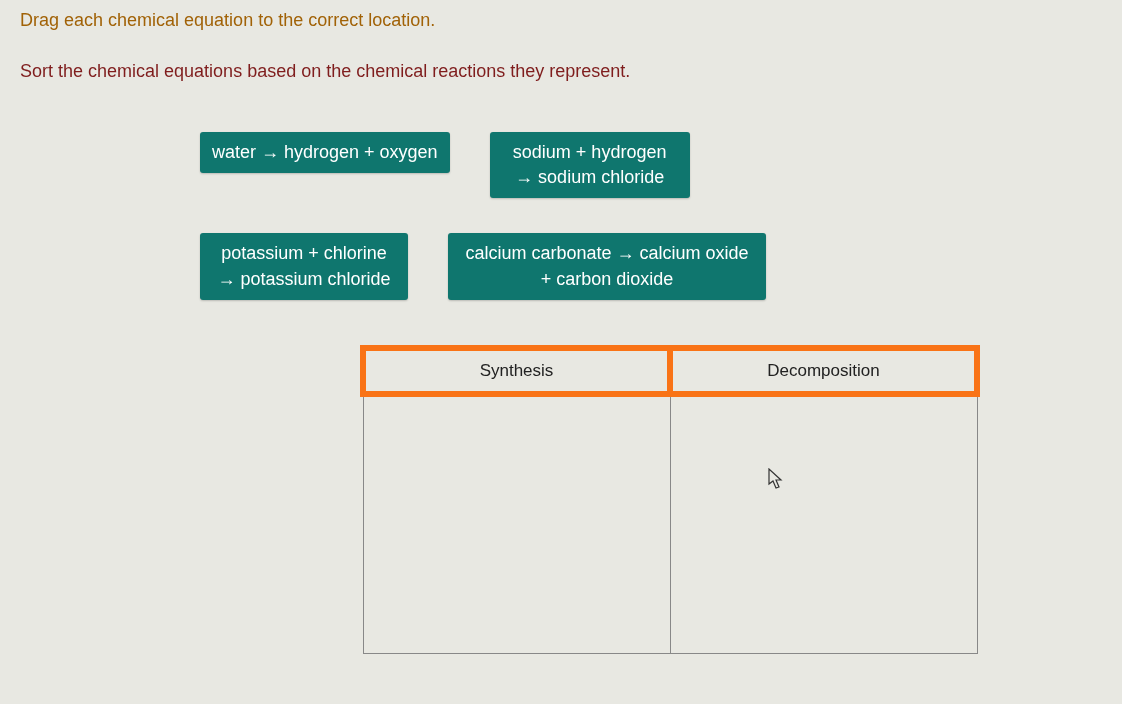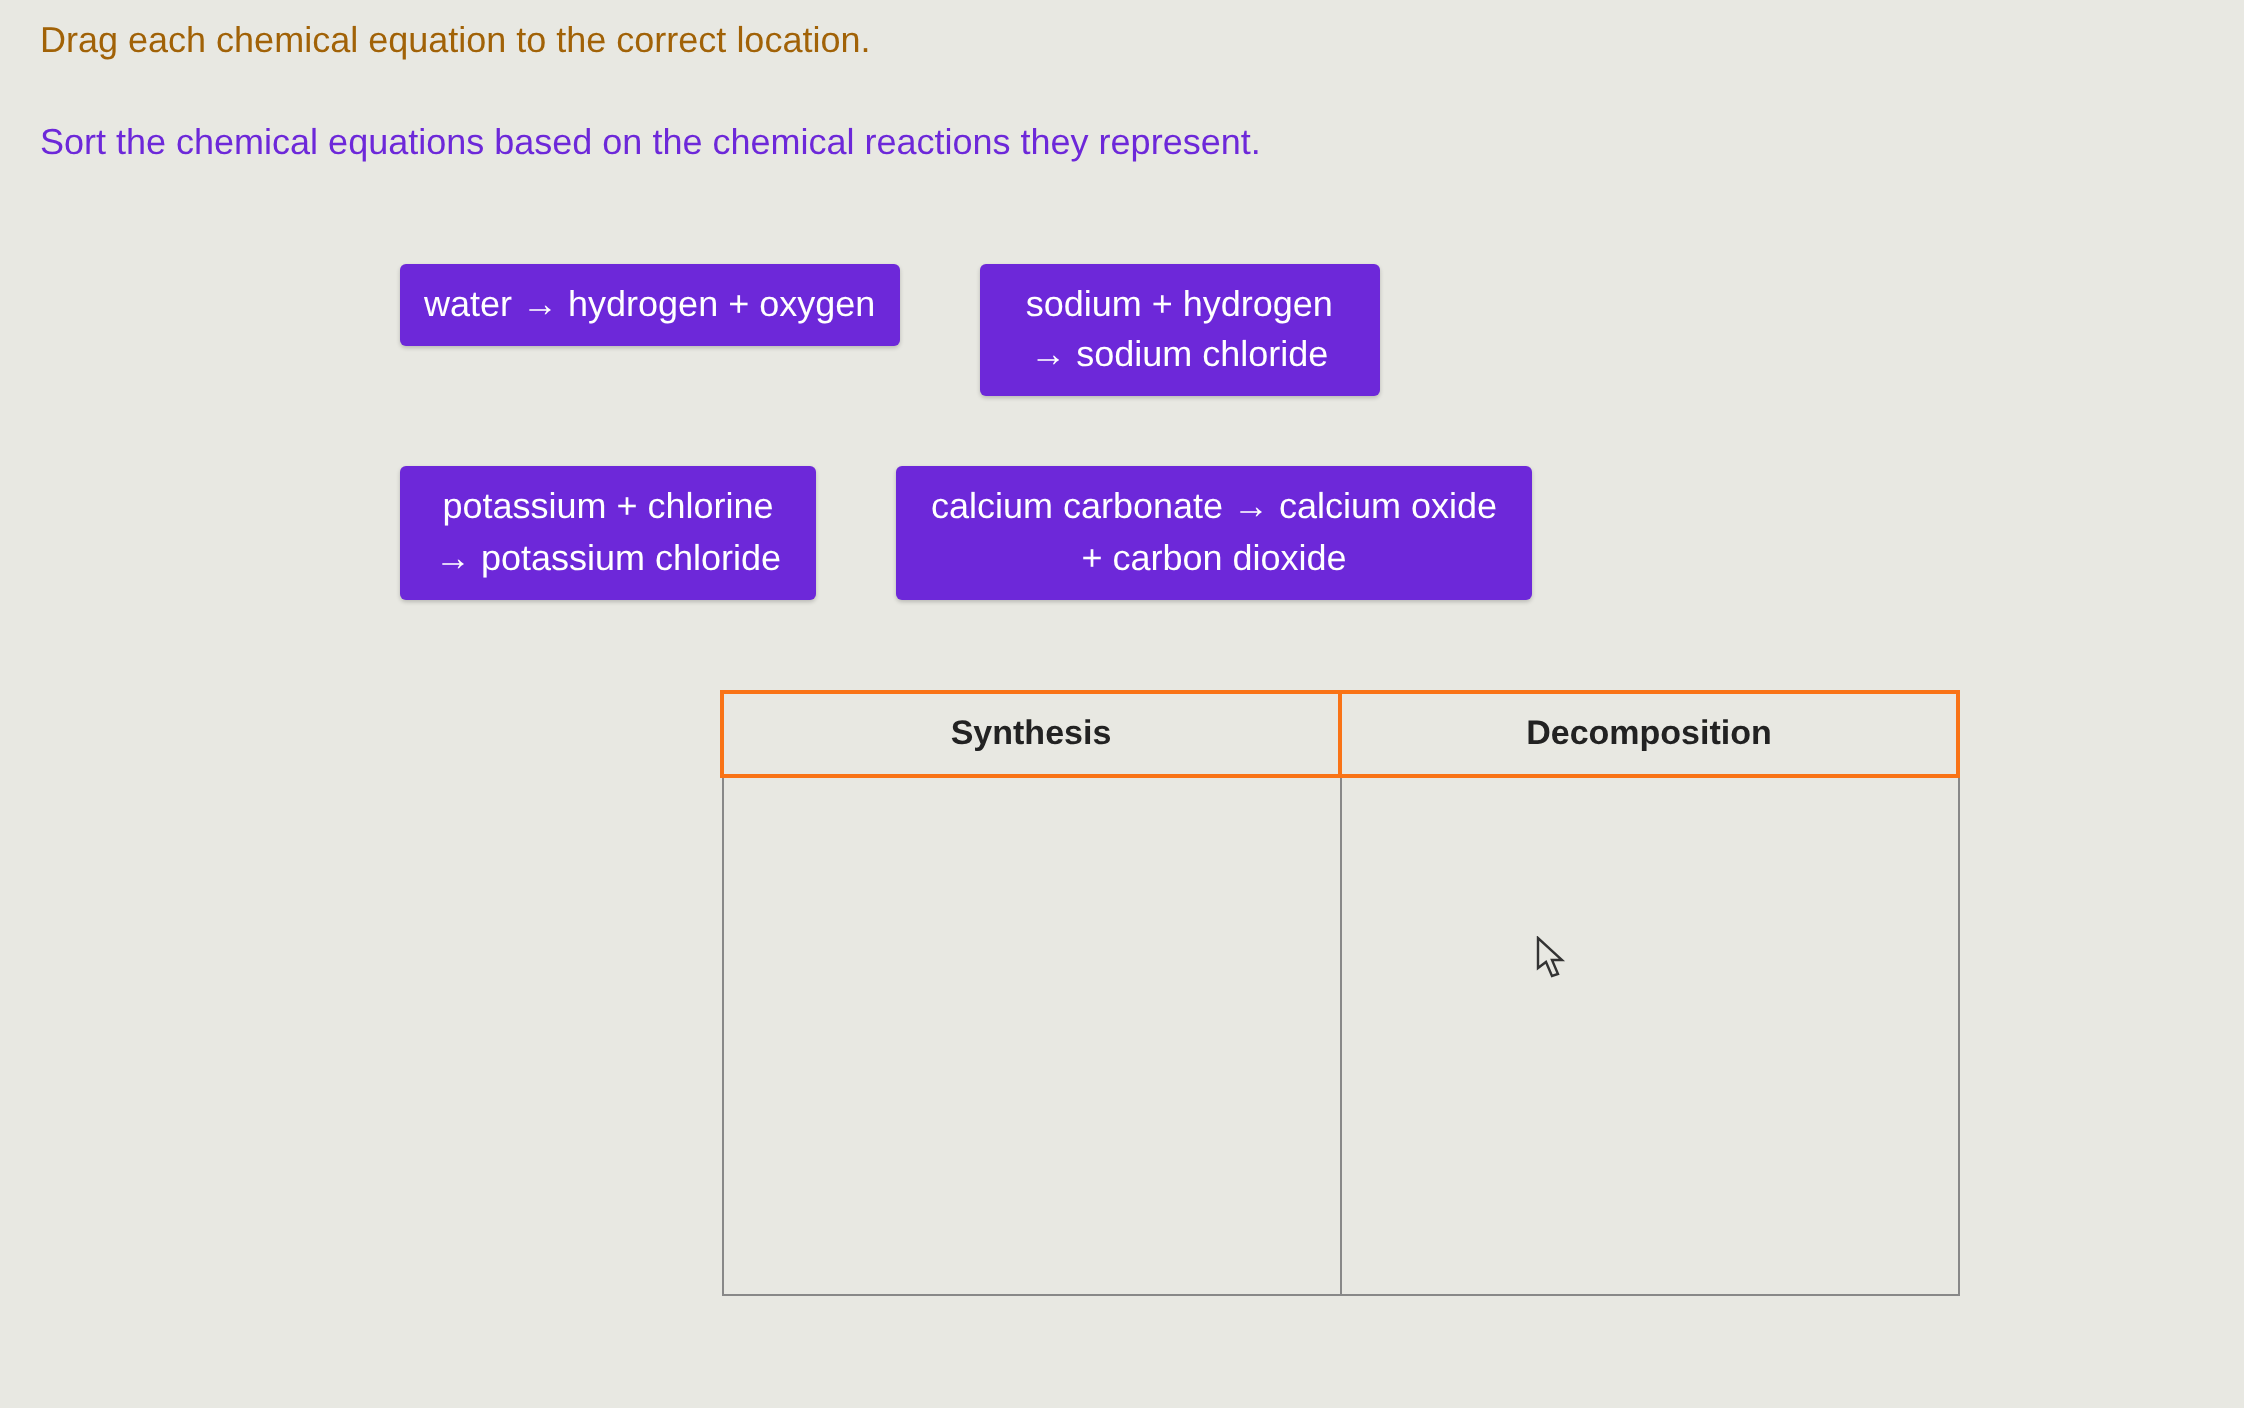--- a/index.html
+++ b/index.html
@@ -16,58 +16,58 @@
       color: #333;
       position: relative;
     }
     .instruction-1 {
       font-size: 18px;
       color: #a16207;
       margin-bottom: 30px;
     }
     .instruction-2 {
       font-size: 18px;
-      color: #6d28d9;
+      color: #7f1d1d;
       margin-bottom: 50px;
     }
     .chips-container {
       padding-left: 180px;
       padding-right: 60px;
     }
     .chips-row {
       display: flex;
       gap: 40px;
       margin-bottom: 35px;
       align-items: flex-start;
     }
     .chip {
-      background: #6d28d9;
+      background: #0f766e;
       color: #fff;
       padding: 8px 12px;
       border-radius: 3px;
       font-size: 18px;
       text-align: center;
       cursor: move;
       white-space: nowrap;
       line-height: 1.4;
       box-shadow: 0 1px 2px rgba(0,0,0,0.2);
     }
     .chip.multiline {
       white-space: normal;
     }
     .drop-table {
       margin-left: 340px;
       margin-top: 45px;
       border-collapse: collapse;
       width: 620px;
     }
     .drop-table th {
-      border: 2px solid #f97316;
+      border: 6px solid #f97316;
       padding: 10px;
-      font-weight: bold;
+      font-weight: normal;
       font-size: 17px;
       color: #222;
       background: transparent;
       width: 50%;
     }
     .drop-table td {
       border: 1px solid #888;
       height: 260px;
       vertical-align: top;
       padding: 10px;

